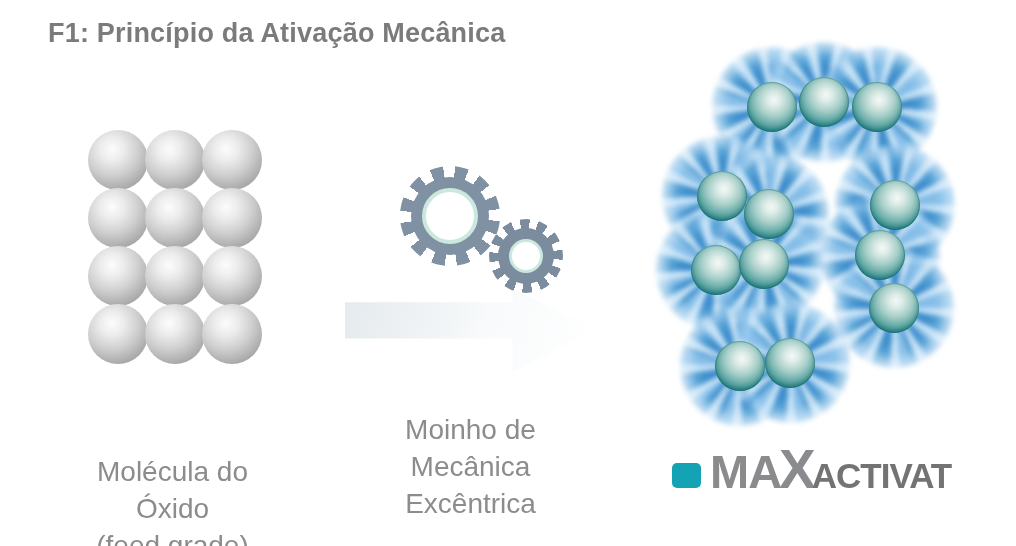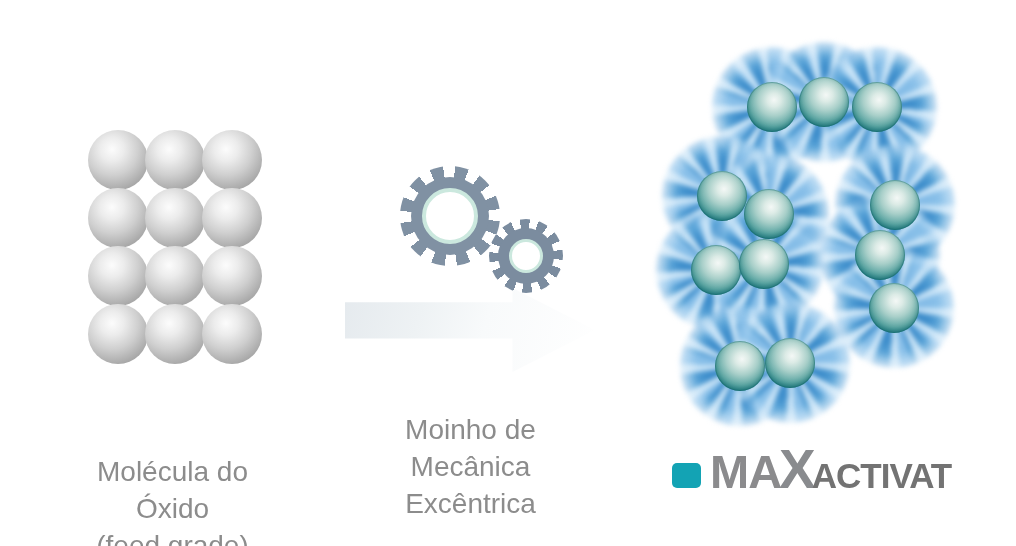--- a/index.html
+++ b/index.html
@@ -65,20 +65,21 @@
   .logo-square{width:29px;height:25px;border-radius:5px;background:#13a3b4;margin-right:9px;align-self:auto;transform:translateY(0);}
   .logo-ma{font-size:47px;font-weight:bold;color:#8b8b8d;letter-spacing:-1px;}
   .logo-x{font-size:55px;font-weight:bold;color:#898b8e;letter-spacing:-1px;margin:0 -3px 0 -2px;}
   .logo-activat{font-size:35px;font-weight:bold;color:#737373;letter-spacing:-1px;}
 </style>
 </head>
 <body>
 
 <div class="canvas">
 
+  <h1 class="title">F1: Princípio da Ativação Mecânica</h1>
 
   <div>
     <div class="gsphere" style="left:88px;top:130px"></div>
     <div class="gsphere" style="left:145px;top:130px"></div>
     <div class="gsphere" style="left:202px;top:130px"></div>
     <div class="gsphere" style="left:88px;top:188px"></div>
     <div class="gsphere" style="left:145px;top:188px"></div>
     <div class="gsphere" style="left:202px;top:188px"></div>
     <div class="gsphere" style="left:88px;top:246px"></div>
     <div class="gsphere" style="left:145px;top:246px"></div>

